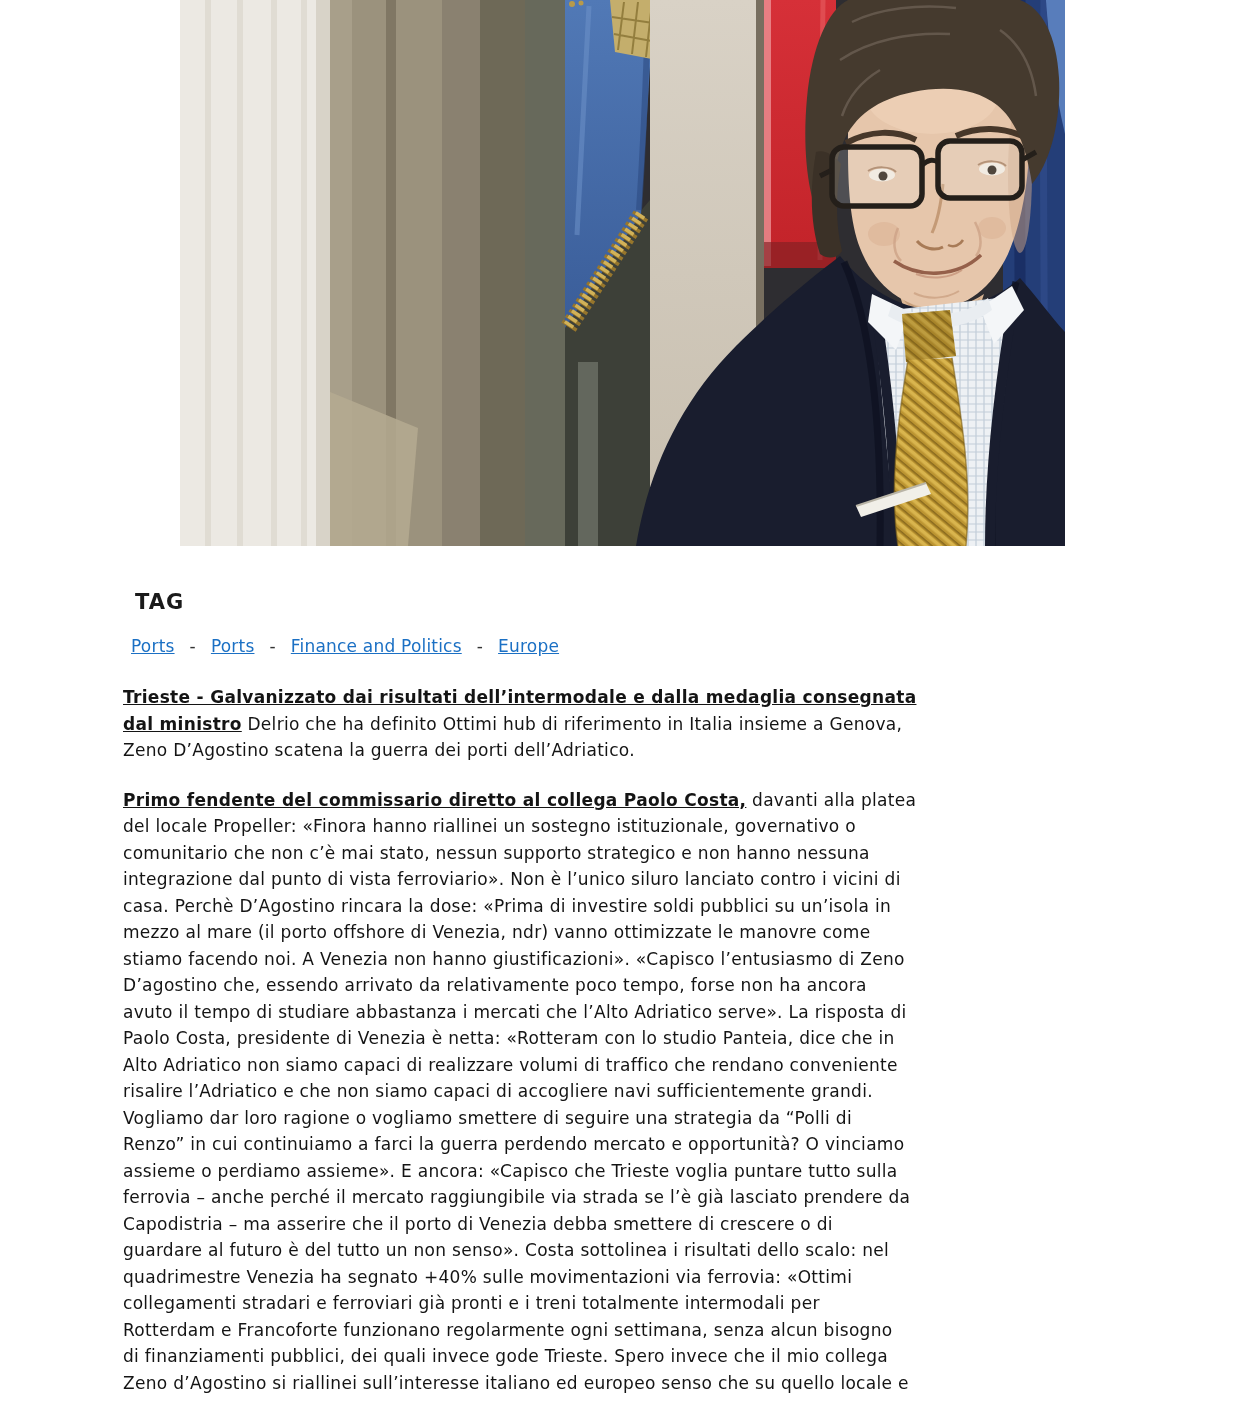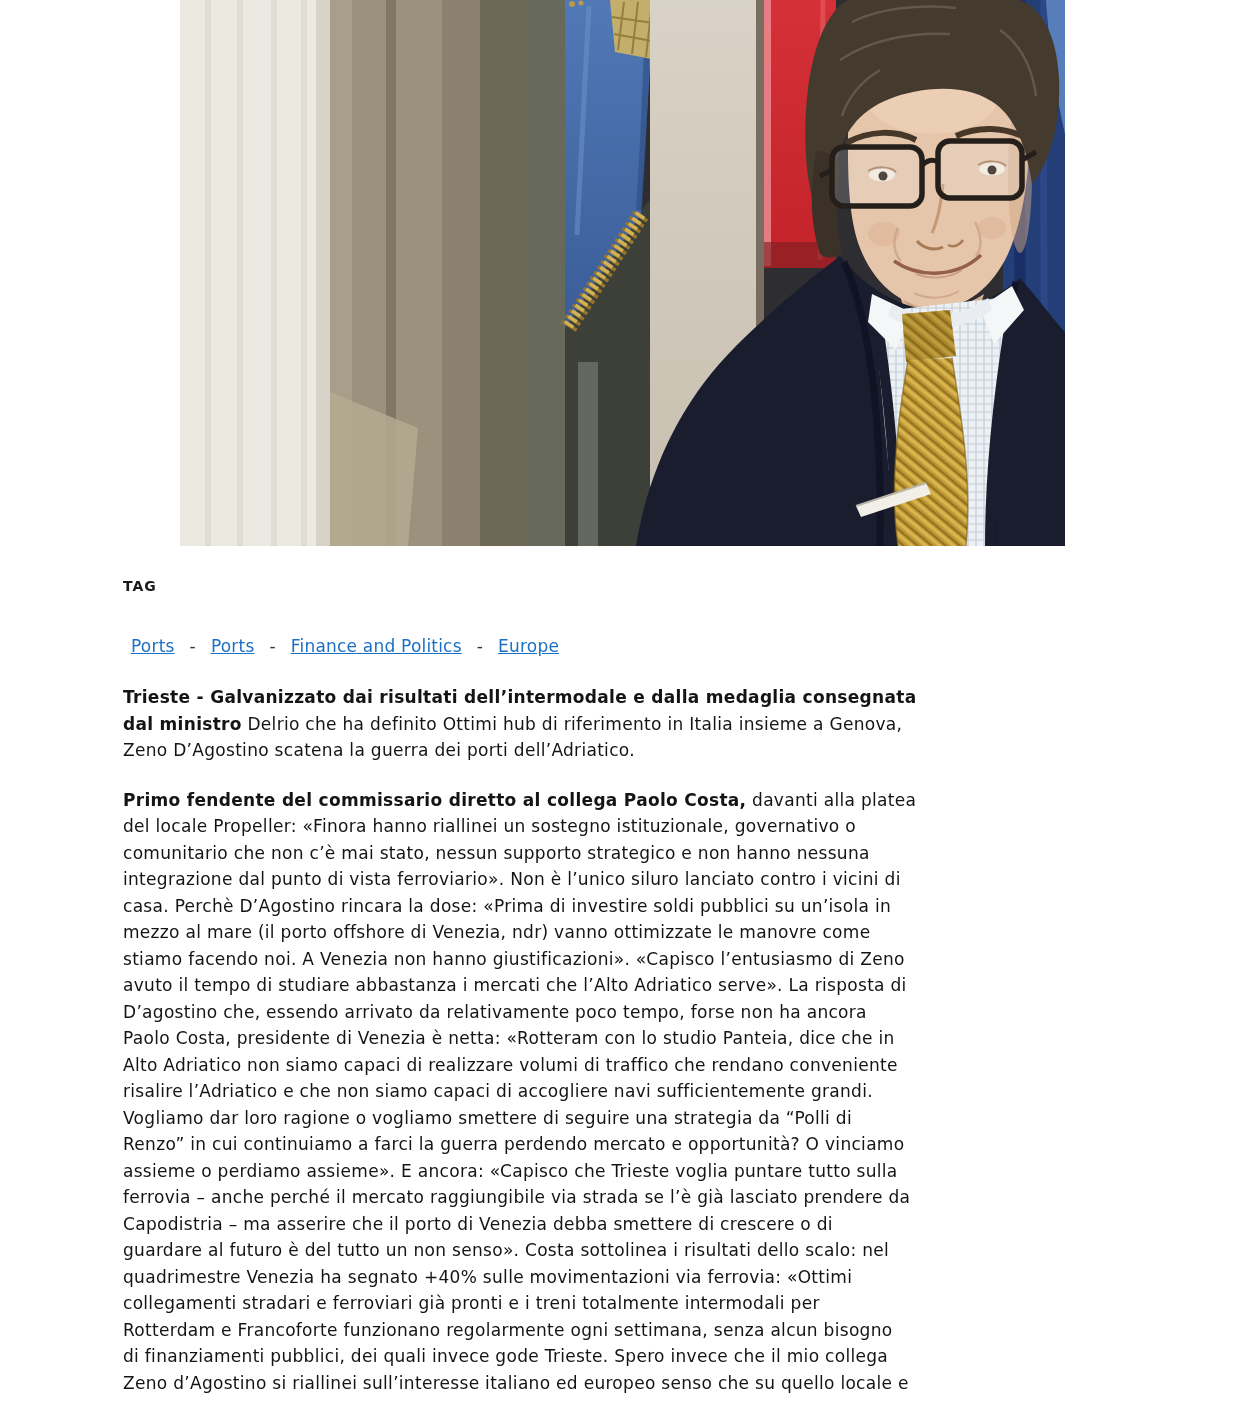--- a/index.html
+++ b/index.html
@@ -9,40 +9,40 @@
     font-family:"DejaVu Sans","Liberation Sans",sans-serif;
     color:#141414;
     position:relative;
     overflow:hidden;
   }
   .photo-wrap{
     position:absolute;left:180px;top:0;width:885px;height:546px;
   }
   .photo-wrap svg{display:block;width:885px;height:546px;}
   .tag-heading{
-    position:absolute;left:123px;top:578px;margin:0;
-    font-size:14px;font-weight:bold;letter-spacing:1px;color:#1a1a1a;
+    position:absolute;left:123px;top:578px;margin:12px;
+    font-size:21px;font-weight:bold;letter-spacing:1px;color:#1a1a1a;
   }
   .tags{
     position:absolute;left:131px;top:633px;
     font-size:17px;line-height:26.5px;letter-spacing:0.2px;
   }
   .tag-link{color:#1b70c4;text-decoration:underline;cursor:pointer;}
   .tag-sep{color:#333333;margin:0 15px;}
   .article{
     position:absolute;left:123px;top:684px;width:1000px;
   }
   .para{margin:0 0 23px 0;}
   .line{
     white-space:nowrap;
     line-height:26.5px;
     font-size:17px;
     letter-spacing:0.3px;
   }
-  .b{font-weight:bold;}
+  .b{font-weight:bold;text-decoration:underline;}
   .i{margin-top:28px;}
 </style>
 </head>
 <body>
 
 <div class="photo-wrap">
   <svg viewBox="0 0 885 546" xmlns="http://www.w3.org/2000/svg">
     <defs>
       <linearGradient id="gBlue" x1="0" y1="0" x2="0" y2="1">
         <stop offset="0" stop-color="#5179b6"></stop>
@@ -178,22 +178,22 @@
       <div class="line"><span>Zeno D’Agostino scatena la guerra dei porti dell’Adriatico.</span></div>
     </div>
     <div class="para">
       <div class="line"><span class="b">Primo fendente del commissario diretto al collega Paolo Costa,</span><span> davanti alla platea</span></div>
       <div class="line"><span>del locale Propeller: «Finora hanno riallinei un sostegno istituzionale, governativo o</span></div>
       <div class="line"><span>comunitario che non c’è mai stato, nessun supporto strategico e non hanno nessuna</span></div>
       <div class="line"><span>integrazione dal punto di vista ferroviario». Non è l’unico siluro lanciato contro i vicini di</span></div>
       <div class="line"><span>casa. Perchè D’Agostino rincara la dose: «Prima di investire soldi pubblici su un’isola in</span></div>
       <div class="line"><span>mezzo al mare </span><span class="i">(il porto offshore di Venezia, ndr)</span><span> vanno ottimizzate le manovre come</span></div>
       <div class="line"><span>stiamo facendo noi. A Venezia non hanno giustificazioni». «Capisco l’entusiasmo di Zeno</span></div>
+      <div class="line"><span>D’agostino che, essendo arrivato da relativamente poco tempo, forse non ha ancora</span></div>
       <div class="line"><span>avuto il tempo di studiare abbastanza i mercati che l’Alto Adriatico serve». La risposta di</span></div>
-      <div class="line"><span>D’agostino che, essendo arrivato da relativamente poco tempo, forse non ha ancora</span></div>
       <div class="line"><span>Paolo Costa, presidente di Venezia è netta: «Rotteram con lo studio Panteia, dice che in</span></div>
       <div class="line"><span>Alto Adriatico non siamo capaci di realizzare volumi di traffico che rendano conveniente</span></div>
       <div class="line"><span>risalire l’Adriatico e che non siamo capaci di accogliere navi sufficientemente grandi.</span></div>
       <div class="line"><span>Vogliamo dar loro ragione o vogliamo smettere di seguire una strategia da “Polli di</span></div>
       <div class="line"><span>Renzo” in cui continuiamo a farci la guerra perdendo mercato e opportunità? O vinciamo</span></div>
       <div class="line"><span>assieme o perdiamo assieme». E ancora: «Capisco che Trieste voglia puntare tutto sulla</span></div>
       <div class="line"><span>ferrovia – anche perché il mercato raggiungibile via strada se l’è già lasciato prendere da</span></div>
       <div class="line"><span>Capodistria – ma asserire che il porto di Venezia debba smettere di crescere o di</span></div>
       <div class="line"><span>guardare al futuro è del tutto un non senso». Costa sottolinea i risultati dello scalo: nel</span></div>
       <div class="line"><span>quadrimestre Venezia ha segnato +40% sulle movimentazioni via ferrovia: «Ottimi</span></div>

